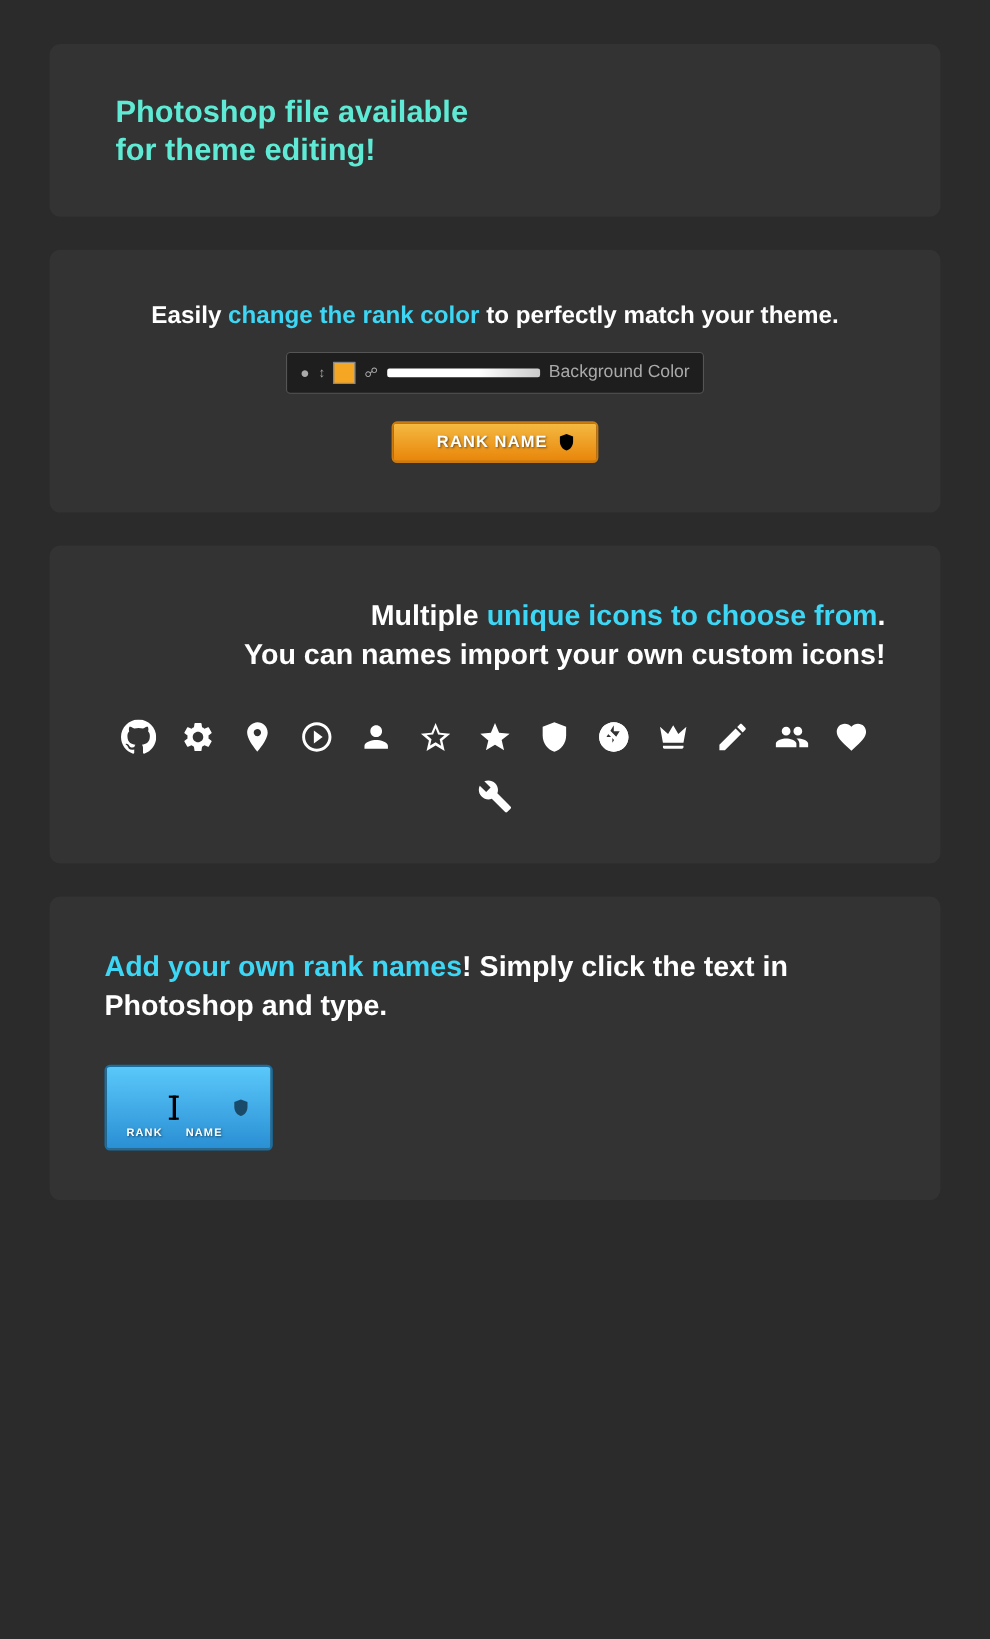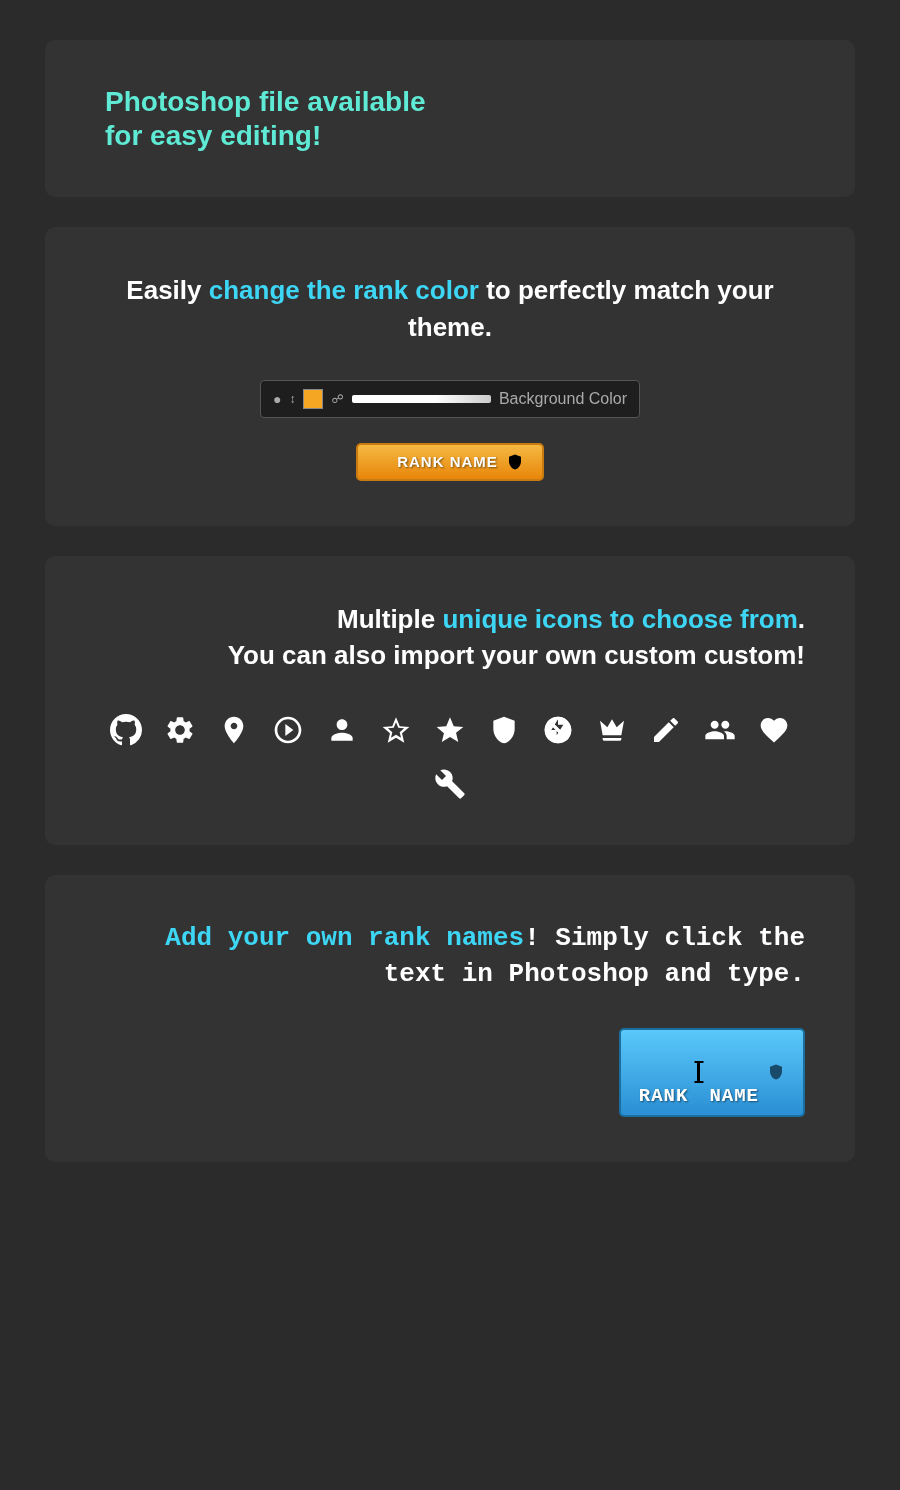--- a/index.html
+++ b/index.html
@@ -45,24 +45,24 @@
     }
 
     
     .card-2 {
       text-align: center;
       padding: 45px 50px;
     }
 
     .card-2 h2 {
       color: #ffffff;
-      font-size: 26px;
+      font-size: 22px;
       font-weight: 700;
       line-height: 1.4;
-      margin-bottom: 35px;
+      margin-bottom: 17px;
     }
 
     .highlight-cyan {
       color: #3dd6f5;
     }
 
     .color-picker-bar {
       background-color: #1e1e1e;
       border: 1px solid #555;
       border-radius: 4px;
@@ -165,23 +165,22 @@
     }
 
     .icon-item svg {
       width: 32px;
       height: 32px;
       fill: currentColor;
     }
 
     
     .card-4 {
-      text-align: right;
+      text-align: left;
       padding: 45px 50px;
-      font-family: Liberation Mono, monospace;
     }
 
     .card-4 h2 {
       color: #ffffff;
       font-size: 26px;
       font-weight: 700;
       line-height: 1.4;
       margin-bottom: 35px;
     }
 
@@ -191,21 +190,21 @@
       background: linear-gradient(to bottom, #5ac8fa, #2a8fd4);
       border-radius: 5px;
       padding: 8px 18px;
       gap: 8px;
       border: 2px solid #1a6fa0;
       position: relative;
     }
 
     .rank-badge-blue span.rank-text {
       color: #ffffff;
-      font-size: 19px;
+      font-size: 10px;
       font-weight: 900;
       letter-spacing: 1px;
       text-shadow: 1px 1px 2px rgba(0,0,0,0.5);
       margin-top: 47px;
     }
 
     .cursor-text {
       display: inline-block;
       width: 3px;
       height: 22px;
@@ -229,21 +228,21 @@
     .cursor-text::before { top: 0; }
     .cursor-text::after { bottom: 0; }
   </style>
 </head>
 <body>
 
 <div class="card card-1">
   <div>
     <p class="psd-text">
       <span>Photoshop file available</span><br>
-      <span>for easy editing!</span>
+      <span>for theme editing!</span>
     </p>
   </div>
 </div>
 
 <div class="card card-2">
   <h2>
     <span>Easily </span><span class="highlight-cyan">change the rank color</span><span> to perfectly match your theme.</span>
   </h2>
 
   <div class="color-picker-bar">
@@ -259,21 +258,21 @@
     <span>RANK NAME</span>
     <svg class="shield-icon-small" viewBox="0 0 24 24" xmlns="http://www.w3.org/2000/svg">
       <path d="M12 2L4 5v6c0 5.1 3.4 9.9 8 11 4.6-1.1 8-5.9 8-11V5L12 2z"></path>
     </svg>
   </div>
 </div>
 
 <div class="card card-3">
   <h2>
     <span>Multiple </span><span class="highlight-cyan">unique icons to choose from</span><span>.</span><br>
-    <span>You can also import your own custom custom!</span>
+    <span>You can names import your own custom icons!</span>
   </h2>
 
   <div class="icons-row">
 
     <span class="icon-item">
       <svg viewBox="0 0 24 24">
           <path d="M12 0C5.37 0 0 5.37 0 12c0 5.31 3.435 9.795 8.205 11.385.6.105.825-.255.825-.57 0-.285-.015-1.23-.015-2.235-3.015.555-3.795-.735-4.035-1.41-.135-.345-.72-1.41-1.23-1.695-.42-.225-1.02-.78-.015-.795.945-.015 1.62.87 1.845 1.23 1.08 1.815 2.805 1.305 3.495.99.105-.78.42-1.305.765-1.605-2.67-.3-5.46-1.335-5.46-5.925 0-1.305.465-2.385 1.23-3.225-.12-.3-.54-1.53.12-3.18 0 0 1.005-.315 3.3 1.23.96-.27 1.98-.405 3-.405s2.04.135 3 .405c2.295-1.56 3.3-1.23 3.3-1.23.66 1.65.24 2.88.12 3.18.765.84 1.23 1.905 1.23 3.225 0 4.605-2.805 5.625-5.475 5.925.435.375.81 1.095.81 2.22 0 1.605-.015 2.895-.015 3.3 0 .315.225.69.825.57A12.02 12.02 0 0024 12c0-6.63-5.37-12-12-12z"></path>
         </svg>
     </span>
 

